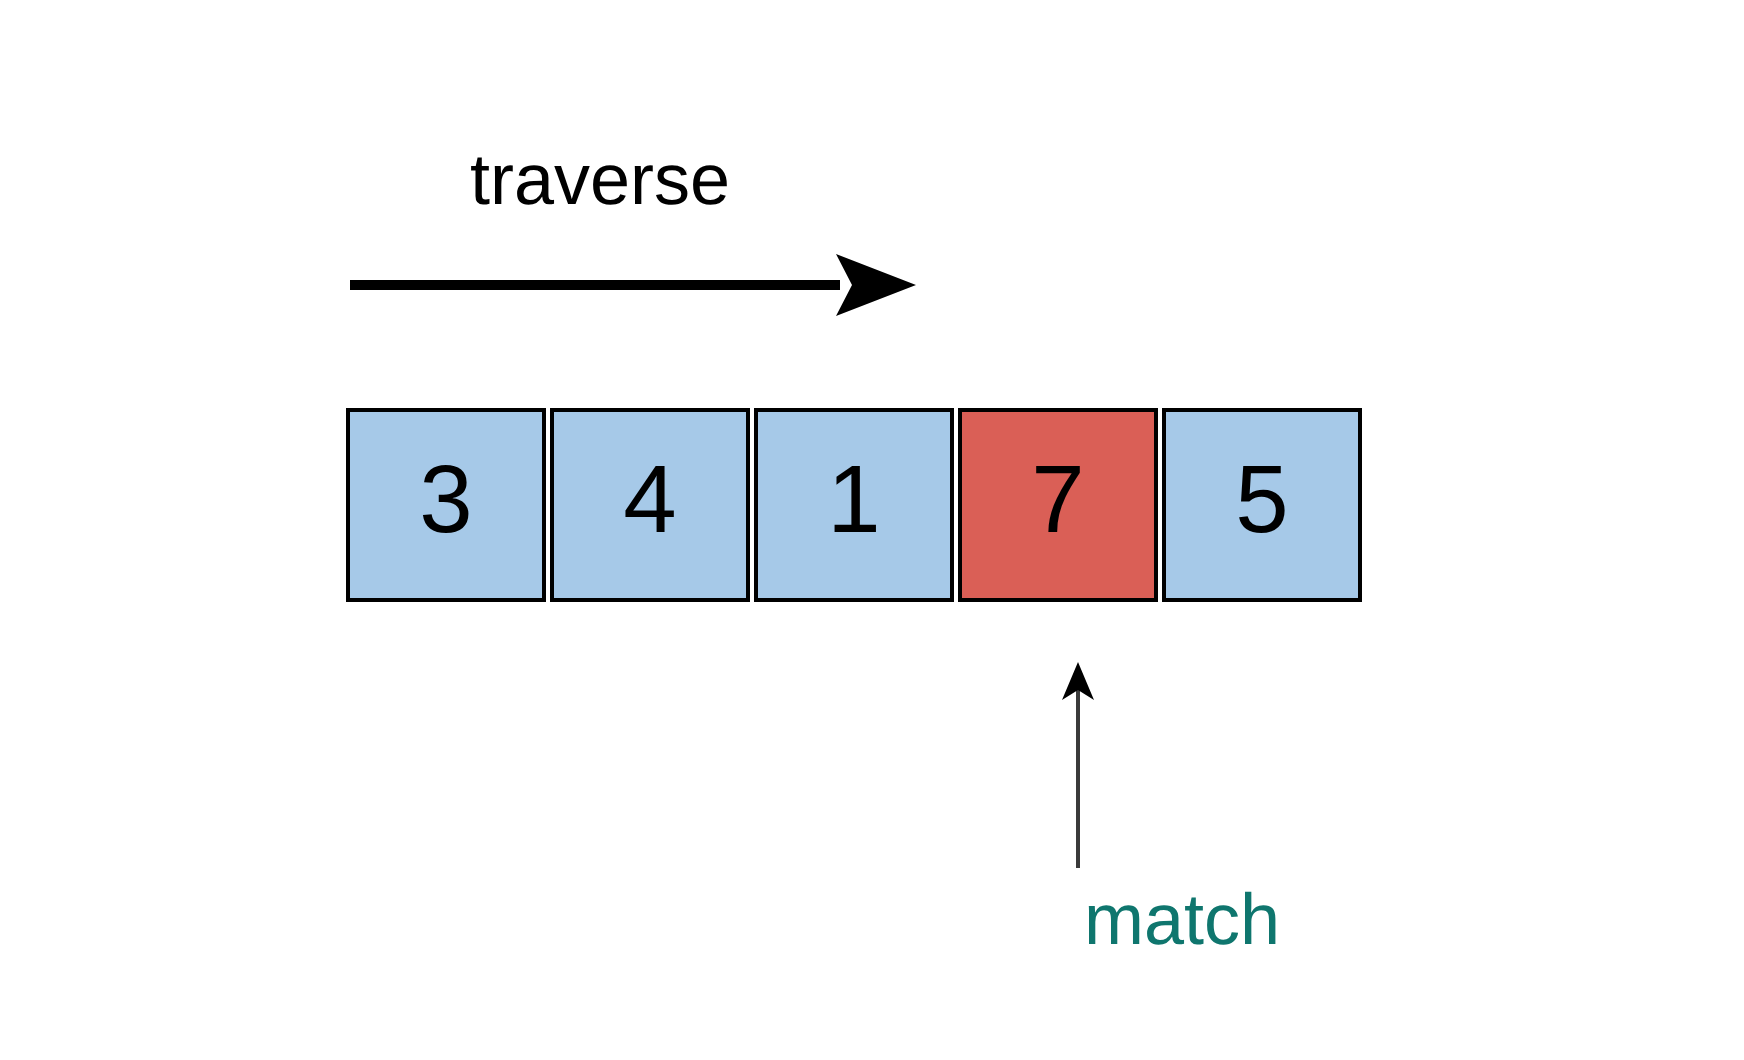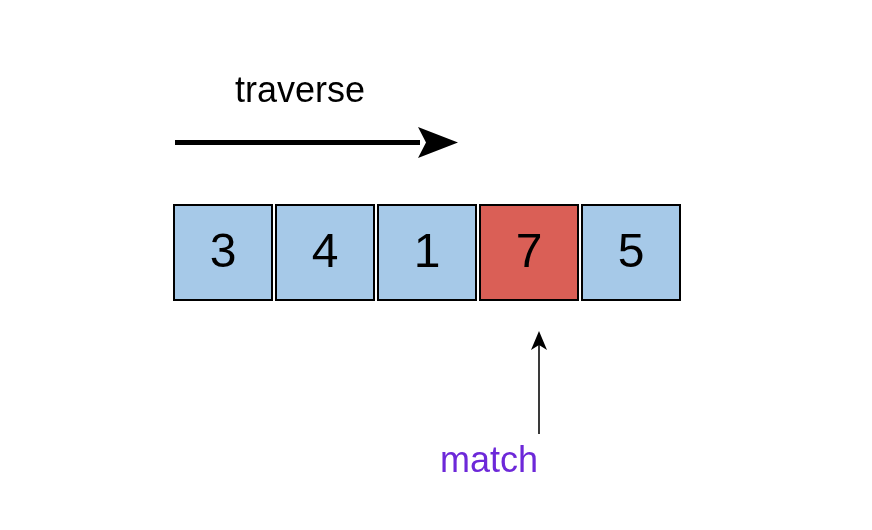--- a/index.html
+++ b/index.html
@@ -86,24 +86,24 @@
     width: 46px;
     height: 112px;
   }
 
   
   .match-label {
     position: absolute;
     left: 440px;
     top: 440px;
     width: 200px;
-    text-align: left;
+    text-align: right;
     font-size: 36px;
     line-height: 40px;
-    color: #6d28d9;
+    color: #0f766e;
     white-space: nowrap;
   }
 </style>
 </head>
 <body>
 
 <div id="canvas">
 
   <div class="traverse-label">traverse</div>
 

